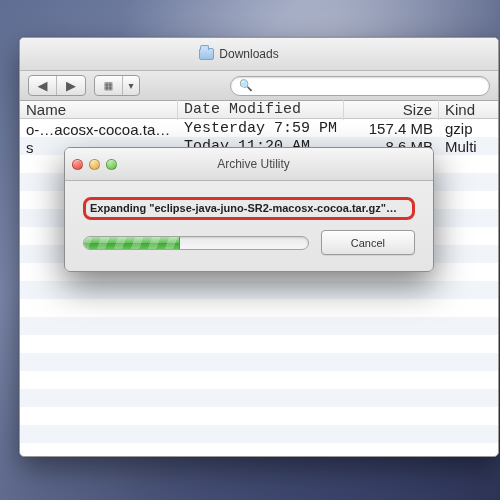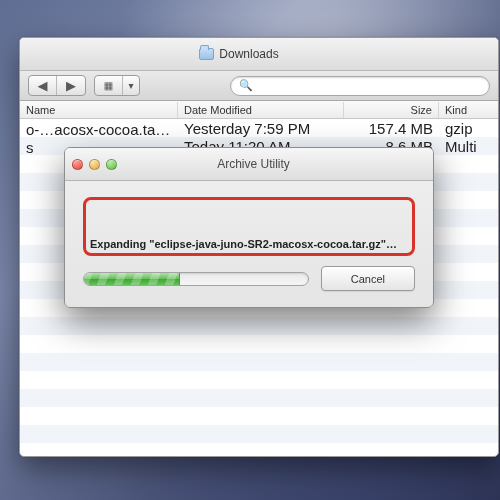--- a/index.html
+++ b/index.html
@@ -54,25 +54,25 @@
   .search {
     width: 260px; height: 20px; border:1px solid #a8a8a8; border-radius:10px;
     background:#fff; display:flex; align-items:center; padding:0 8px; gap:5px;
     box-shadow: inset 0 1px 2px rgba(0,0,0,0.15);
     font-size:11px; color:#888;
   }
   .mag { color:#7a7a7a; font-size:11px; }
 
   .listhead {
     height: 18px; background: linear-gradient(#fafafa,#ececec);
-    border-bottom:1px solid #c7c7c7; display:flex; font-size:11px; color:#333;align-items:center;
+    border-bottom:1px solid #c7c7c7; display:flex; font-size:15px; color:#333;align-items:center;
   }
   .col { border-right:1px solid #d7d7d7; padding:2px 6px; display:flex; align-items:center; }
   .c-name { width:158px; }
-  .c-date { width:166px; }
+  .c-date { width:166px;font-family:Liberation Mono, monospace; }
   .c-size { width:95px; justify-content:flex-end; }
   .c-kind { flex:1; border-right:none; }
 
   .rows { height: 328px; overflow:hidden; }
   .row { height:18px; display:flex; font-size:15px; color:#222; }
   .row:nth-child(even) { background:#f1f5fa; }
   .row .col { border-right:none; }
   .row .c-name { white-space:nowrap; overflow:hidden; text-overflow:ellipsis; display:block; padding-top:2px; }
   .row .c-size { justify-content:flex-end; }
 
@@ -96,21 +96,21 @@
   .tl.red { background:radial-gradient(circle at 35% 30%, #ff9b90, #e1463a); }
   .tl.yel { background:radial-gradient(circle at 35% 30%, #ffe39b, #e1a63a); }
   .tl.grn { background:radial-gradient(circle at 35% 30%, #b6eaa0, #5fba46); }
   .dlg-title .t { flex:1; text-align:center; margin-left:-42px; }
 
   .dlg-body { padding:16px 18px 16px 18px; }
   .hiwrap {
     border:3px solid #d7322b; border-radius:8px; padding:2px 4px 3px 4px;
     margin-bottom:10px;
   }
-  .expand-label { font-size:11px; font-weight:bold; color:#222; white-space:nowrap; overflow:hidden; text-overflow:ellipsis;margin-top:36px; }
+  .expand-label { font-size:11px; font-weight:bold; color:#222; white-space:nowrap; overflow:hidden; text-overflow:ellipsis; }
 
   .progress-row { display:flex; align-items:center; gap:12px; }
   .progress {
     flex:1; height:14px; border:1px solid #a3a3a3; border-radius:7px;
     background:linear-gradient(#e9e9e9,#f6f6f6);
     box-shadow: inset 0 1px 2px rgba(0,0,0,0.12);
     overflow:hidden; position:relative;
   }
   .bar {
     height:100%; width:43%;

